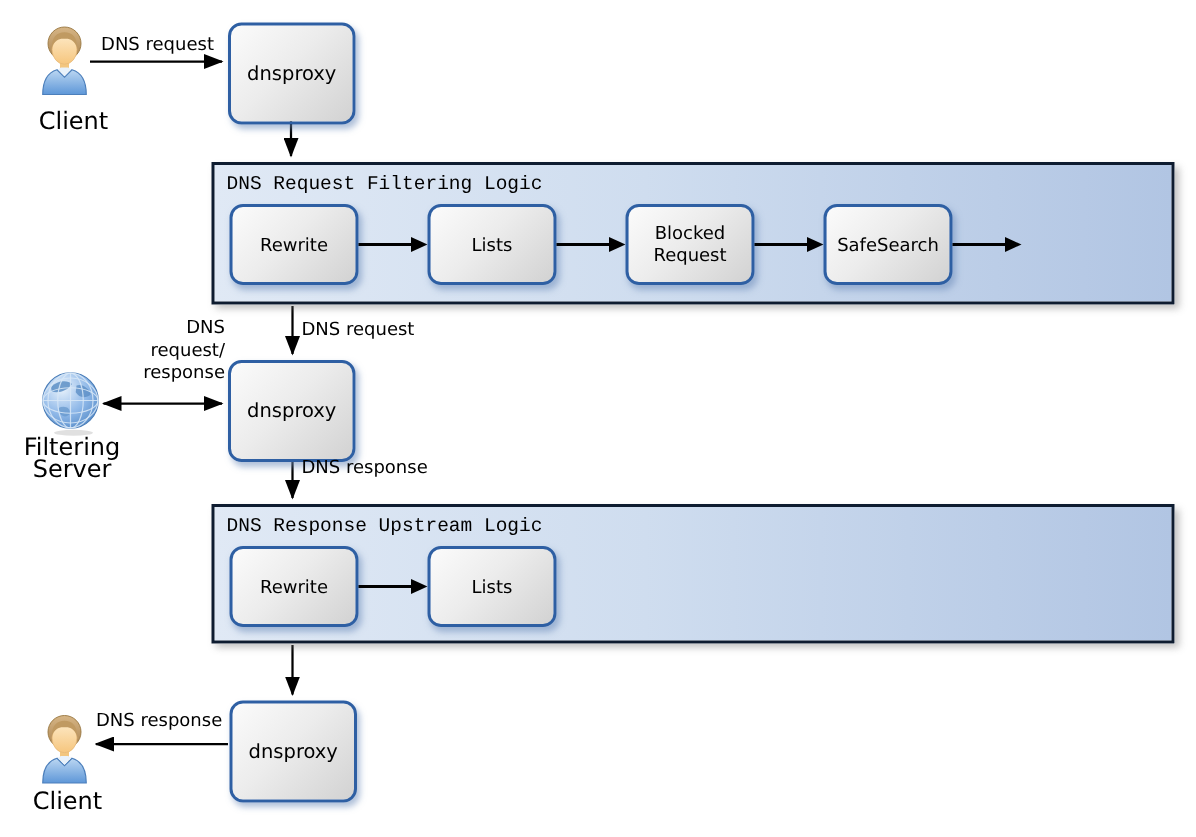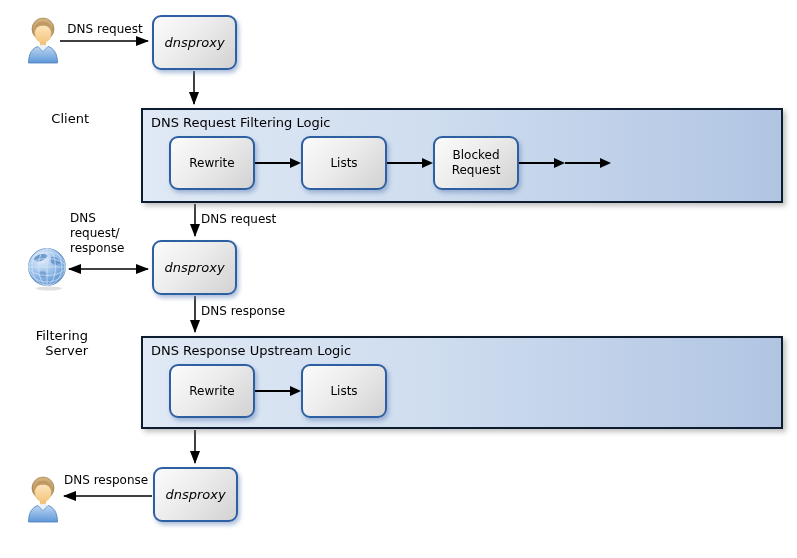--- a/index.html
+++ b/index.html
@@ -7,39 +7,39 @@
     position:relative;width:797px;height:558px;background:#ffffff;
     font-family:"DejaVu Sans","Liberation Sans",sans-serif;color:#000;
     overflow:hidden;
   }
   .wires{position:absolute;left:0;top:0;pointer-events:none;}
   .label{
     position:absolute;font-size:12px;line-height:15px;
     white-space:pre-line;color:#000;
   }
   .caption{
-    position:absolute;font-size:13px;line-height:15px;text-align:right;
-    white-space:pre-line;color:#000;margin-top:38px;
+    position:absolute;font-size:16px;line-height:15px;text-align:center;
+    white-space:pre-line;color:#000;
   }
   .node{
     box-sizing:border-box;display:flex;align-items:center;justify-content:center;
     text-align:center;border:2px solid #2e5fa3;border-radius:9px;
     background:linear-gradient(135deg,#fbfbfb 0%,#ececec 45%,#d2d2d2 100%);
     box-shadow:2px 3px 4px rgba(110,140,185,.55);
     font-size:13px;
   }
-  .proxy{position:absolute;width:85px;height:55px;font-style:italic;}
+  .proxy{position:absolute;width:85px;height:68px;}
   .pipeline{
     position:absolute;width:642px;box-sizing:border-box;
     border:2px solid #0e1c30;
     background:linear-gradient(90deg,#e0e9f5 0%,#cfddef 45%,#b1c5e3 100%);
     box-shadow:3px 3px 5px rgba(115,115,115,.45);
   }
-  .pipeline-title{position:absolute;left:8px;top:5px;font-size:13px;}
-  .steps{position:absolute;left:10px;top:26px;display:flex;margin-left:16px;}
+  .pipeline-title{position:absolute;left:8px;top:5px;font-size:13px;font-family:Liberation Mono, monospace;}
+  .steps{position:absolute;left:10px;top:26px;display:flex;}
   .step{width:86px;height:54px;font-size:12px;line-height:15px;padding:0 1px;}
   .flow{width:46px;height:54px;display:flex;align-items:center;}
   .flow .shaft{flex:1;height:2px;background:#000;}
   .flow .head{
     width:0;height:0;border-left:11px solid #000;
     border-top:5.5px solid transparent;border-bottom:5.5px solid transparent;
   }
   .actor{position:absolute;margin:0;padding:0;}
 </style>
 </head>
@@ -106,20 +106,21 @@
       <div class="node step">Lists</div>
       <div class="flow">
           <i class="shaft"></i>
           <i class="head"></i>
         </div>
       <div class="node step">Blocked Request</div>
       <div class="flow">
           <i class="shaft"></i>
           <i class="head"></i>
         </div>
+      <div class="node step">SafeSearch</div>
       <div class="flow">
           <i class="shaft"></i>
           <i class="head"></i>
         </div>
     </div>
   </section>
 
   <div class="label" style="left:201px;top:212px;">DNS request</div>
 
   <div class="node proxy" style="left:152px;top:240px;">dnsproxy</div>
@@ -144,21 +145,21 @@
         <ellipse cx="20" cy="20" rx="18.3" ry="8.5"></ellipse>
         <ellipse cx="20" cy="20" rx="18.3" ry="15"></ellipse>
         <line x1="1.7" y1="20" x2="38.3" y2="20"></line>
       </g>
       <ellipse cx="22" cy="41.5" rx="13" ry="2" fill="#000000" opacity="0.12"></ellipse>
     </svg>
   </figure>
   <div class="caption" style="left:8px;top:290px;width:80px;">Filtering
 Server</div>
 
-  <div class="label" style="left:70px;top:211px;width:80px;text-align:left;">DNS
+  <div class="label" style="left:70px;top:211px;width:80px;text-align:right;">DNS
 request/
 response</div>
 
   <div class="label" style="left:201px;top:304px;">DNS response</div>
 
   <section class="pipeline" style="left:141px;top:336px;height:93px;">
     <div class="pipeline-title">DNS Response Upstream Logic</div>
     <div class="steps">
       <div class="node step">Rewrite</div>
       <div class="flow">

